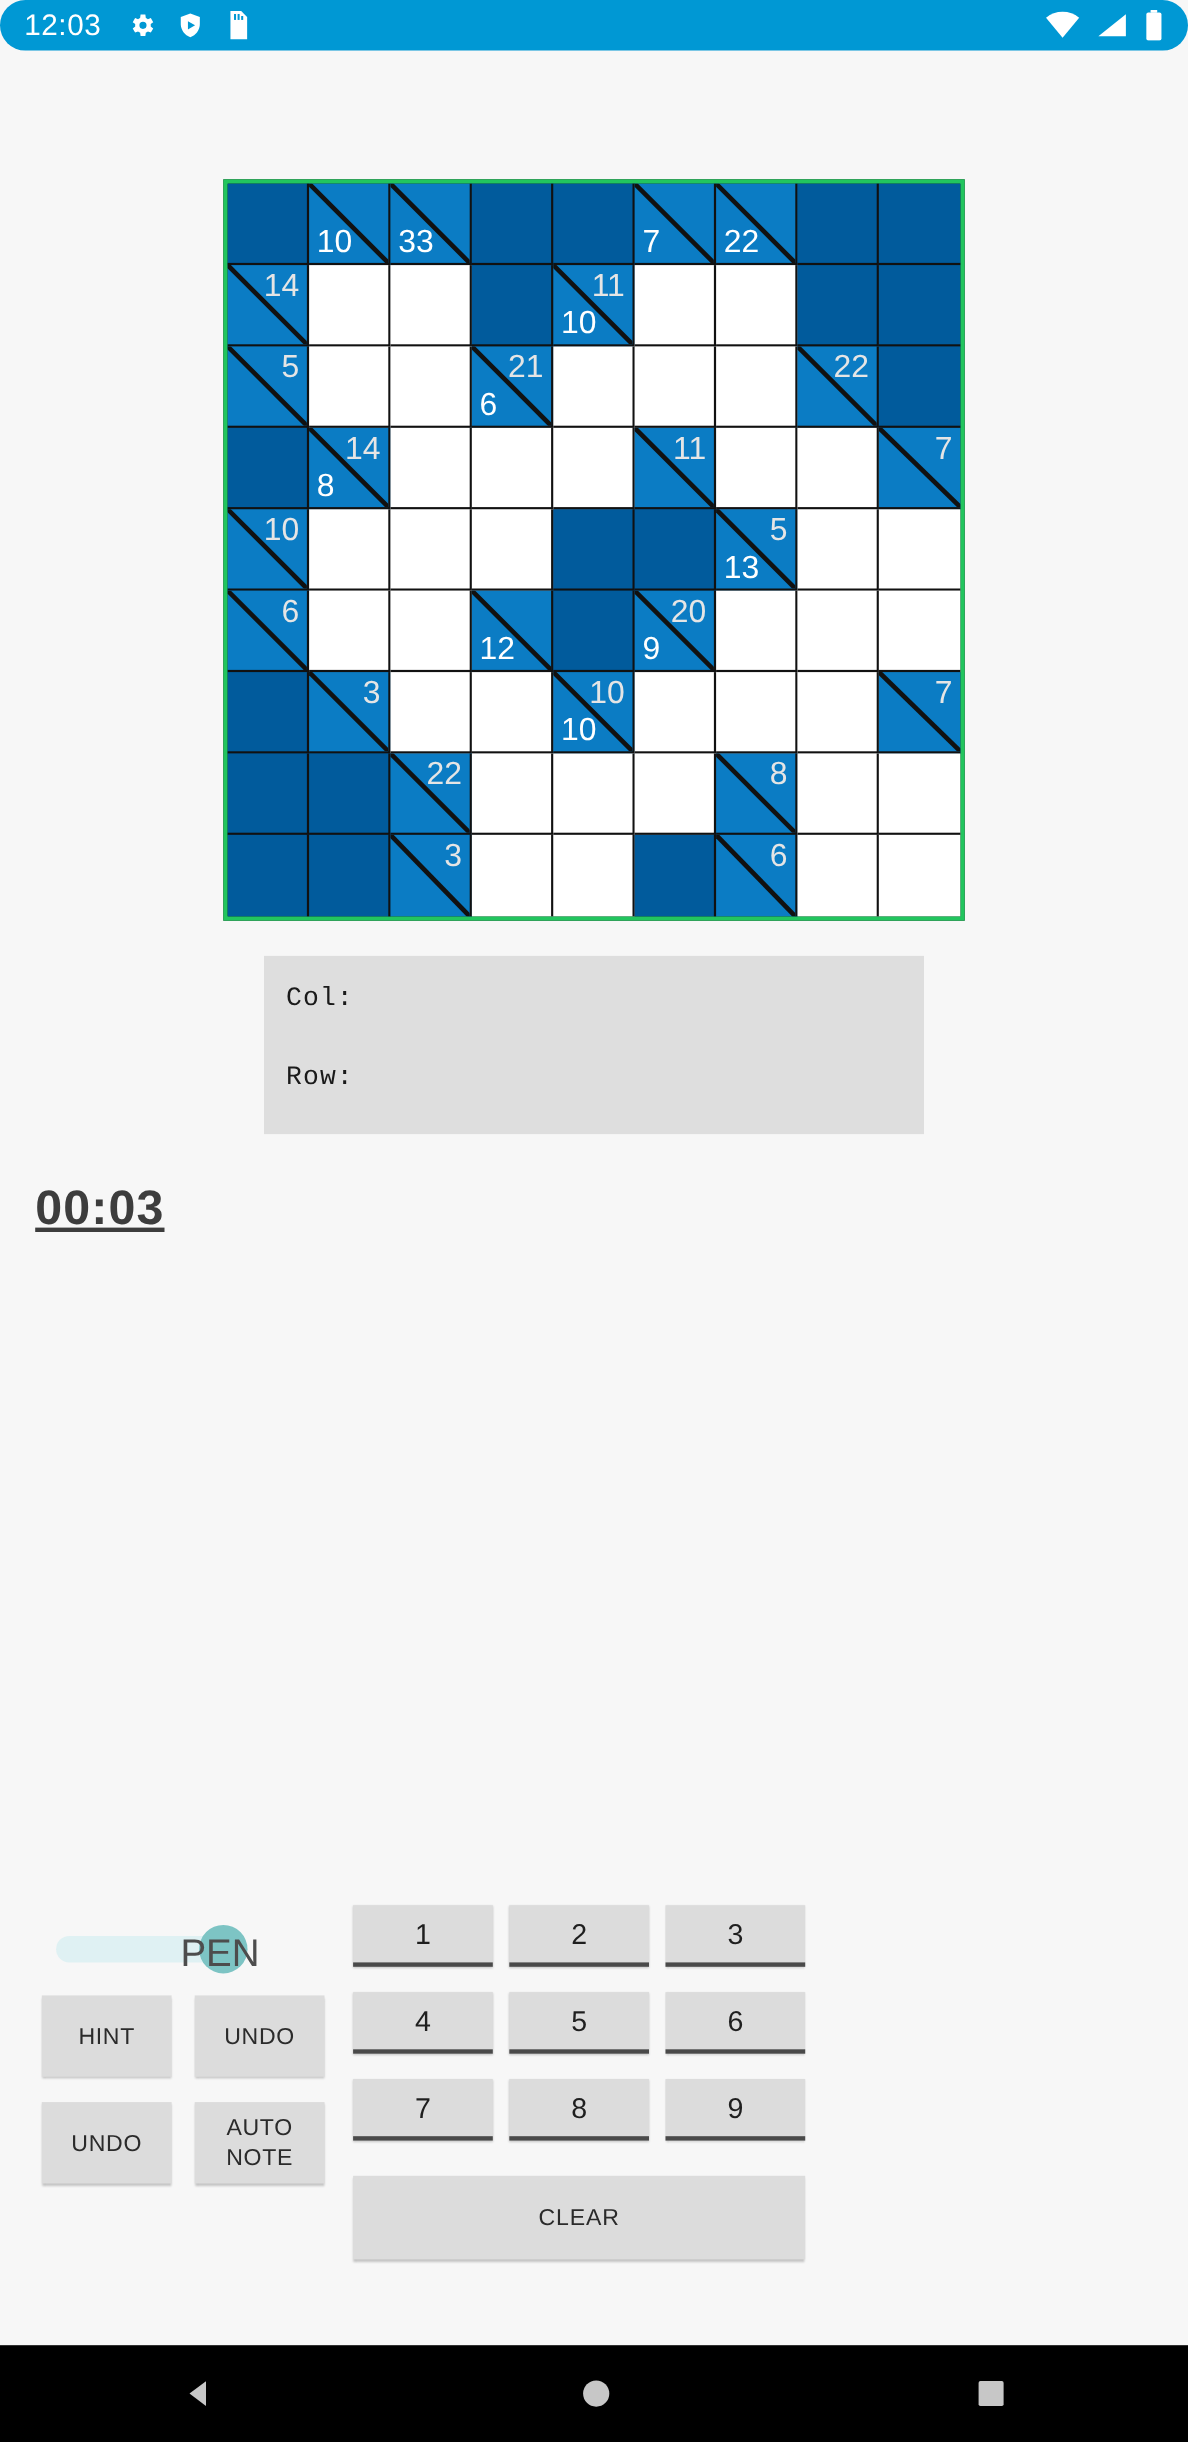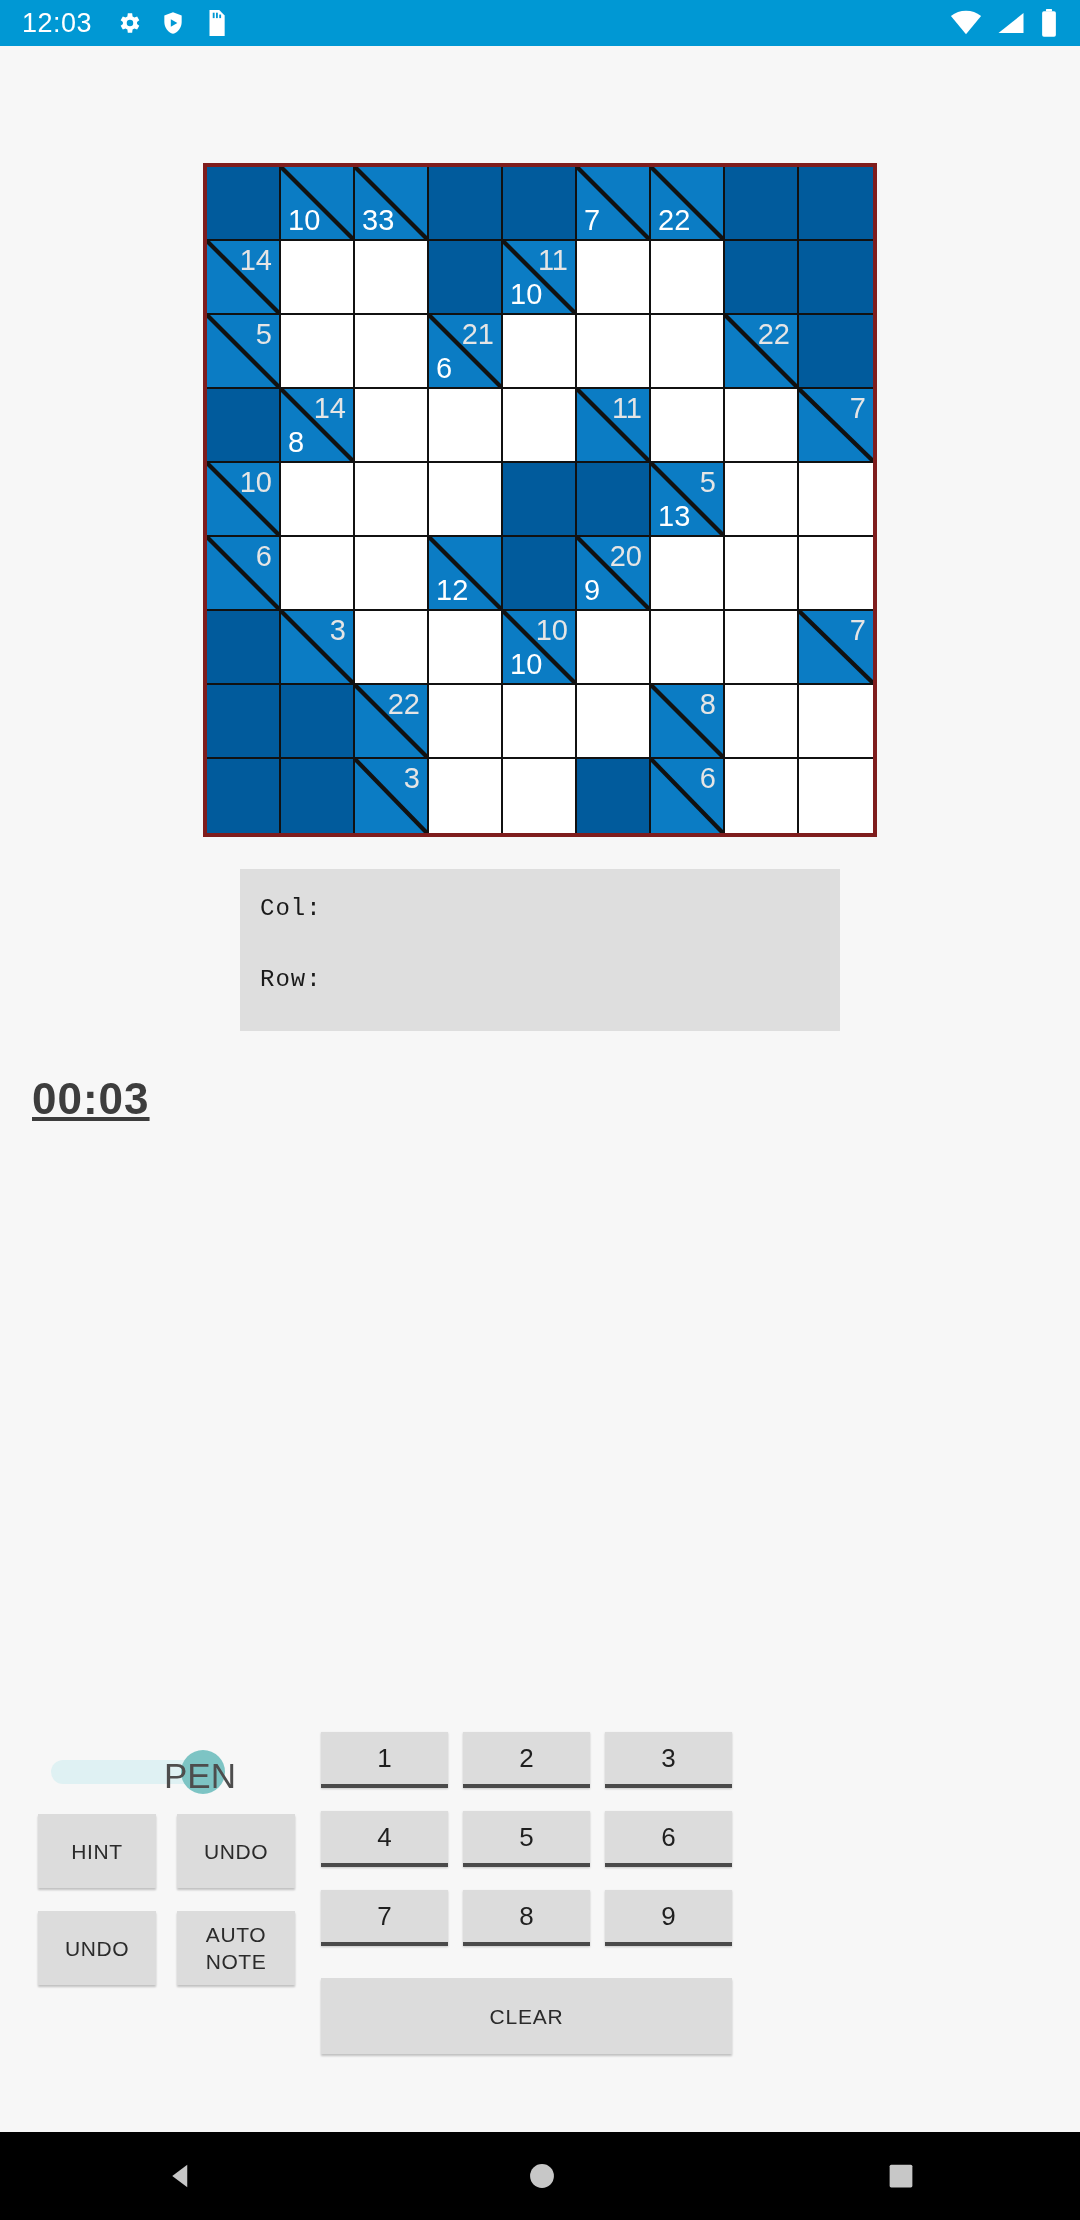--- a/index.html
+++ b/index.html
@@ -5,35 +5,35 @@
   * { box-sizing: border-box; margin: 0; padding: 0; }
   html, body {
     width: 1080px; height: 2220px;
     background: #f7f7f7;
     font-family: "Liberation Sans", sans-serif;
     overflow: hidden;
   }
   
   #status-bar {
     height: 46px; background: #0098d4; color: #ffffff;
-    display: flex; align-items: center; padding: 0 22px;
+    display: flex; align-items: center; padding: 0 22px; border-radius: 23px;
   }
   #status-time { font-size: 27px; letter-spacing: .5px; }
   .sb-icons-left { display: flex; align-items: center; gap: 18px; margin-left: 24px; }
   .sb-icons-right { display: flex; align-items: center; gap: 14px; margin-left: auto; }
   .sb-ico { display: block; }
 
   
   #app { height: 2220px; display: flex; flex-direction: column; }
   #content { flex: 1 1 auto; position: relative; }
 
   
   #board-wrap { padding-top: 117px; display: flex; justify-content: center; }
   #board {
-    border: 4px solid #7f1d1d;
+    border: 4px solid #22c55e;
     background: #111;
     display: grid;
     grid-template-columns: repeat(9, 74px);
     grid-template-rows: repeat(9, 74px);
     gap: 0;
   }
   .cell {
     position: relative;
     width: 74px; height: 74px;
     border-right: 2px solid #111;

